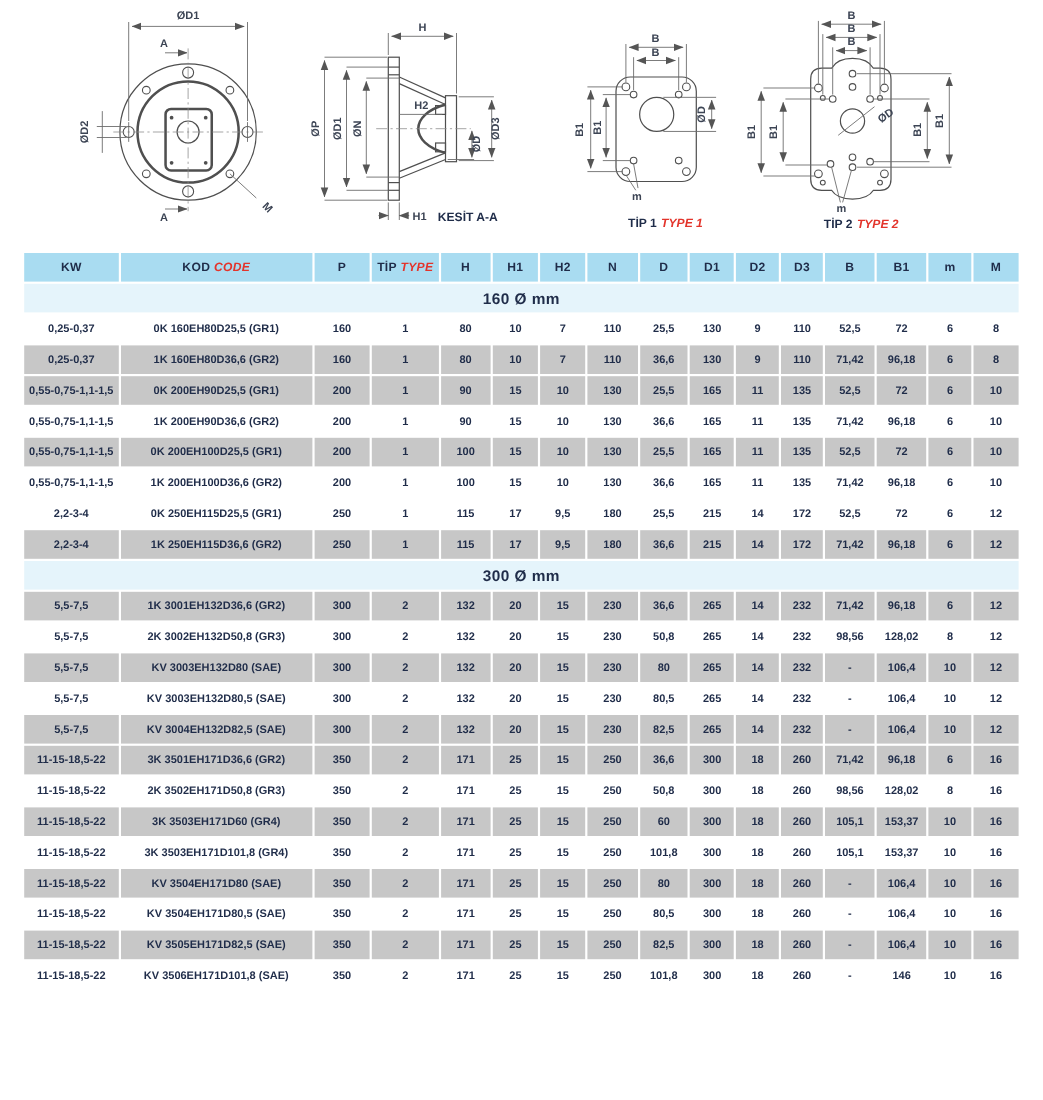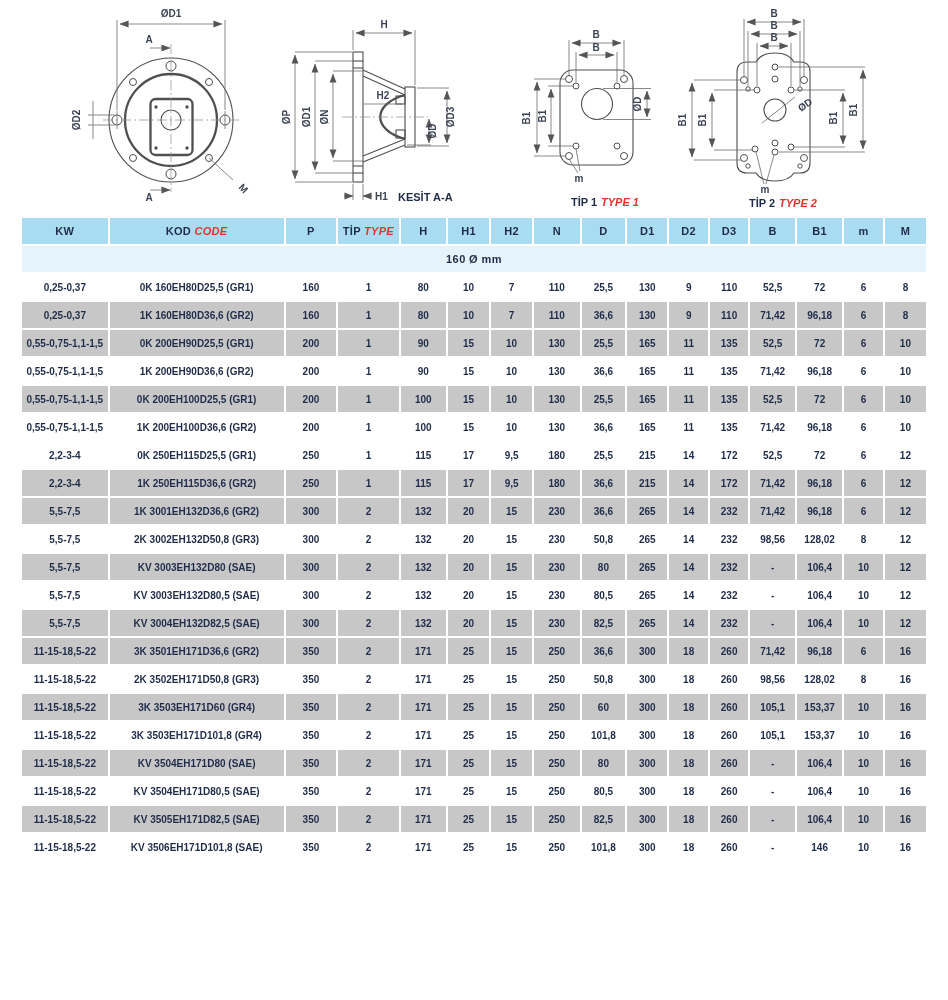--- a/index.html
+++ b/index.html
@@ -23,36 +23,36 @@
   .bold{stroke-width:2.3;}
   .dim{stroke:#6a6a6a;stroke-width:0.8;fill:none;}
   .cl{stroke:#8a8a8a;stroke-width:0.7;fill:none;stroke-dasharray:10 3 2 3;}
   .hole{stroke:var(--line);stroke-width:1;fill:#ffffff;}
   .dot{fill:#4f4f4f;stroke:none;}
   .dt{font-size:10px;fill:#3c4454;font-weight:600;}
   .cap{font-size:11px;font-weight:700;fill:var(--text-navy);}
   .cap-red{font-size:11px;font-weight:700;font-style:italic;fill:var(--accent-red);}
 
   table.dim-table{
-    position:absolute;left:20px;top:216px;width:908px;
+    position:absolute;left:20px;top:228px;width:908px;
     border-collapse:separate;border-spacing:2px;table-layout:fixed;
   }
   .dim-table th{
     background:var(--header-bg);height:26px;padding:0 1px;
     font-size:11px;font-weight:700;color:var(--text-navy);
     text-align:center;letter-spacing:.3px;white-space:nowrap;
   }
   .dim-table th .red-it{color:var(--accent-red);font-style:italic;margin-top:16px;}
   .dim-table td{
     height:26px;padding:0 1px;text-align:center;vertical-align:middle;
     font-size:10px;font-weight:600;color:var(--text-navy);
     background:#ffffff;white-space:nowrap;overflow:hidden;
   }
   tr.section-row td{
-    background:var(--section-bg);font-size:11px;font-weight:700;
+    background:var(--section-bg);font-size:14px;font-weight:700;
     letter-spacing:.4px;
   }
   tr.row.shaded td{background:var(--shaded-row-bg);}
 </style>
 </head>
 <body>
 
 <div class="drawings-wrap">
 <svg viewBox="0 0 948 230" width="948" height="230">
   <defs>
@@ -442,20 +442,23 @@
         <td>180</td>
         <td>36,6</td>
         <td>215</td>
         <td>14</td>
         <td>172</td>
         <td>71,42</td>
         <td>96,18</td>
         <td>6</td>
         <td>12</td>
       </tr>
+      <tr class="section-row">
+        <td colspan="16">300 Ø mm</td>
+      </tr>
       <tr class="row shaded">
         <td>5,5-7,5</td>
         <td>1K 3001EH132D36,6 (GR2)</td>
         <td>300</td>
         <td>2</td>
         <td>132</td>
         <td>20</td>
         <td>15</td>
         <td>230</td>
         <td>36,6</td>

